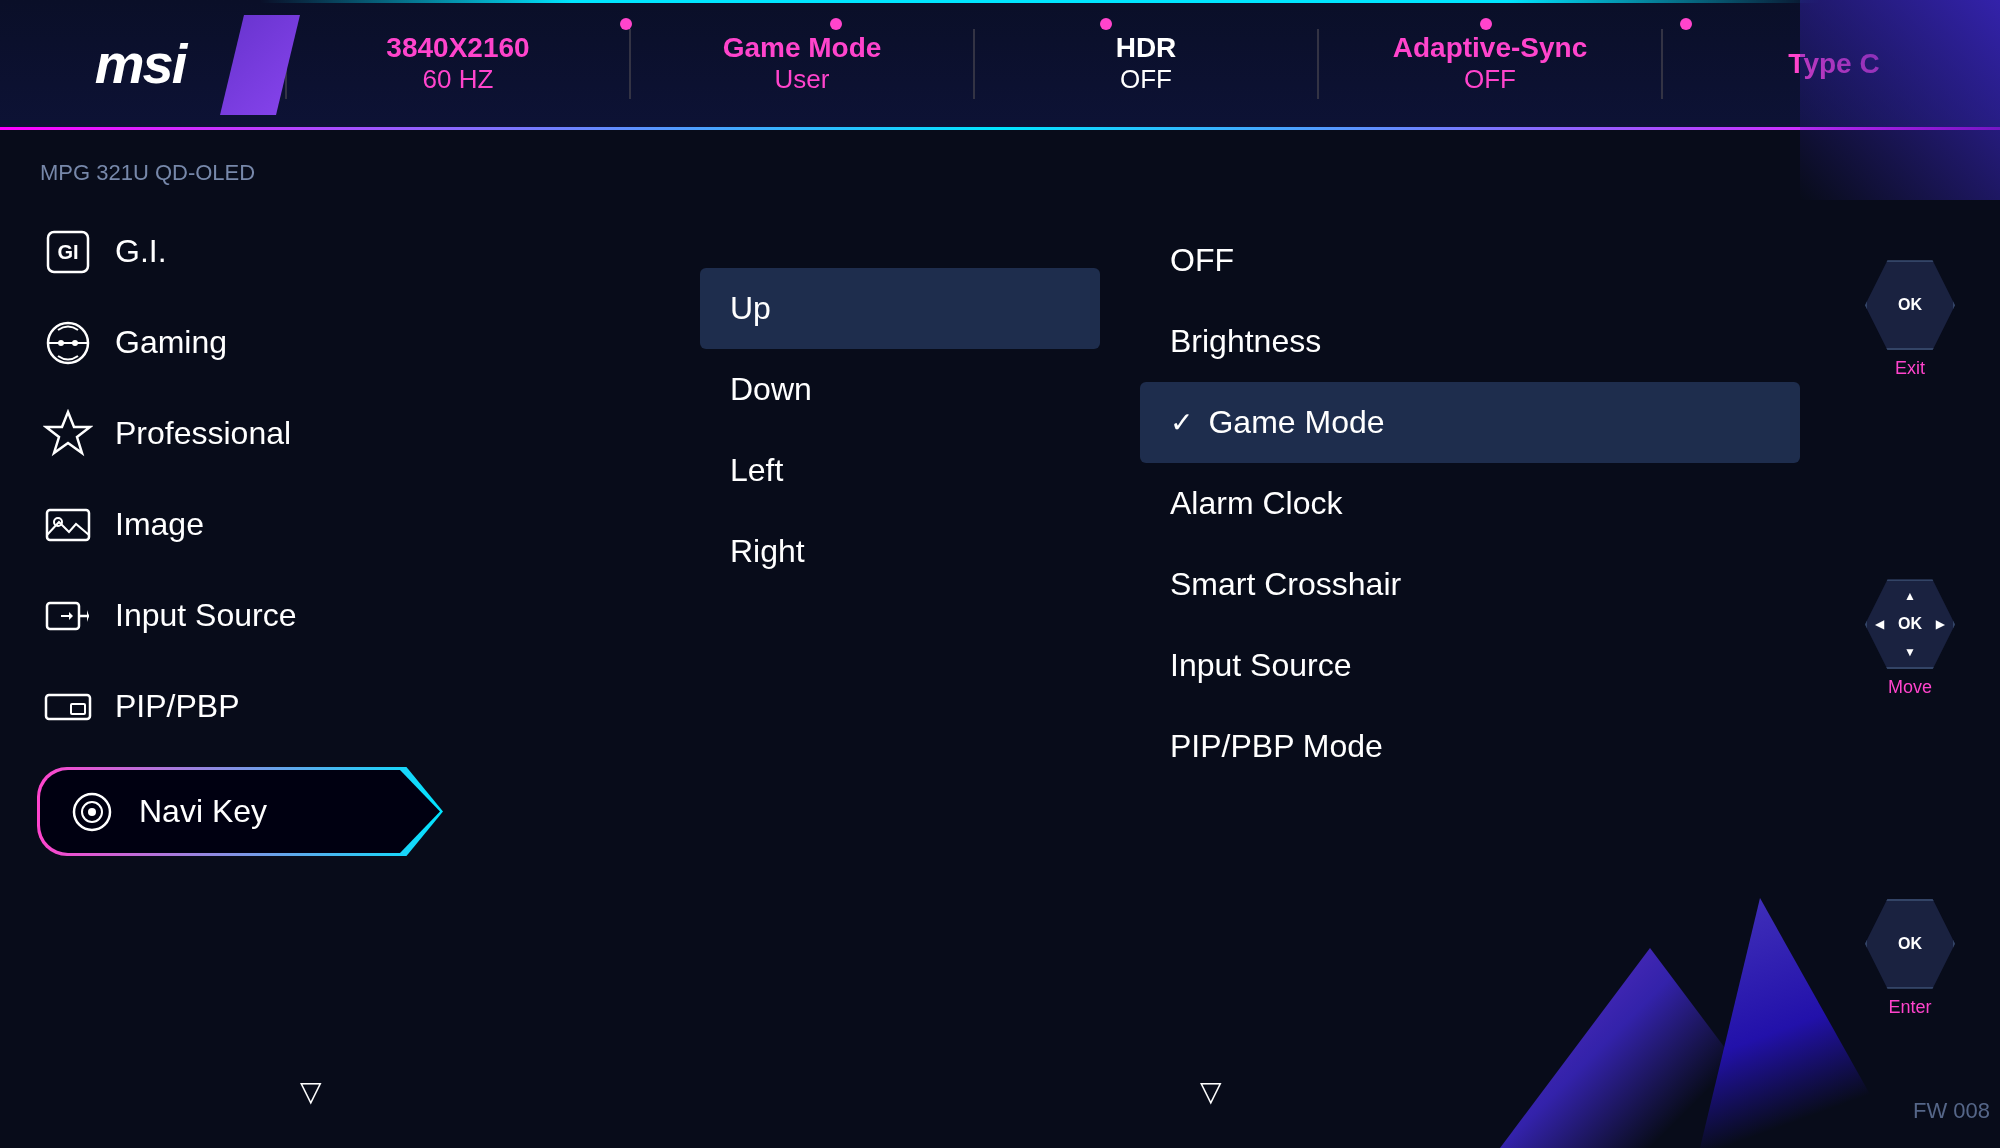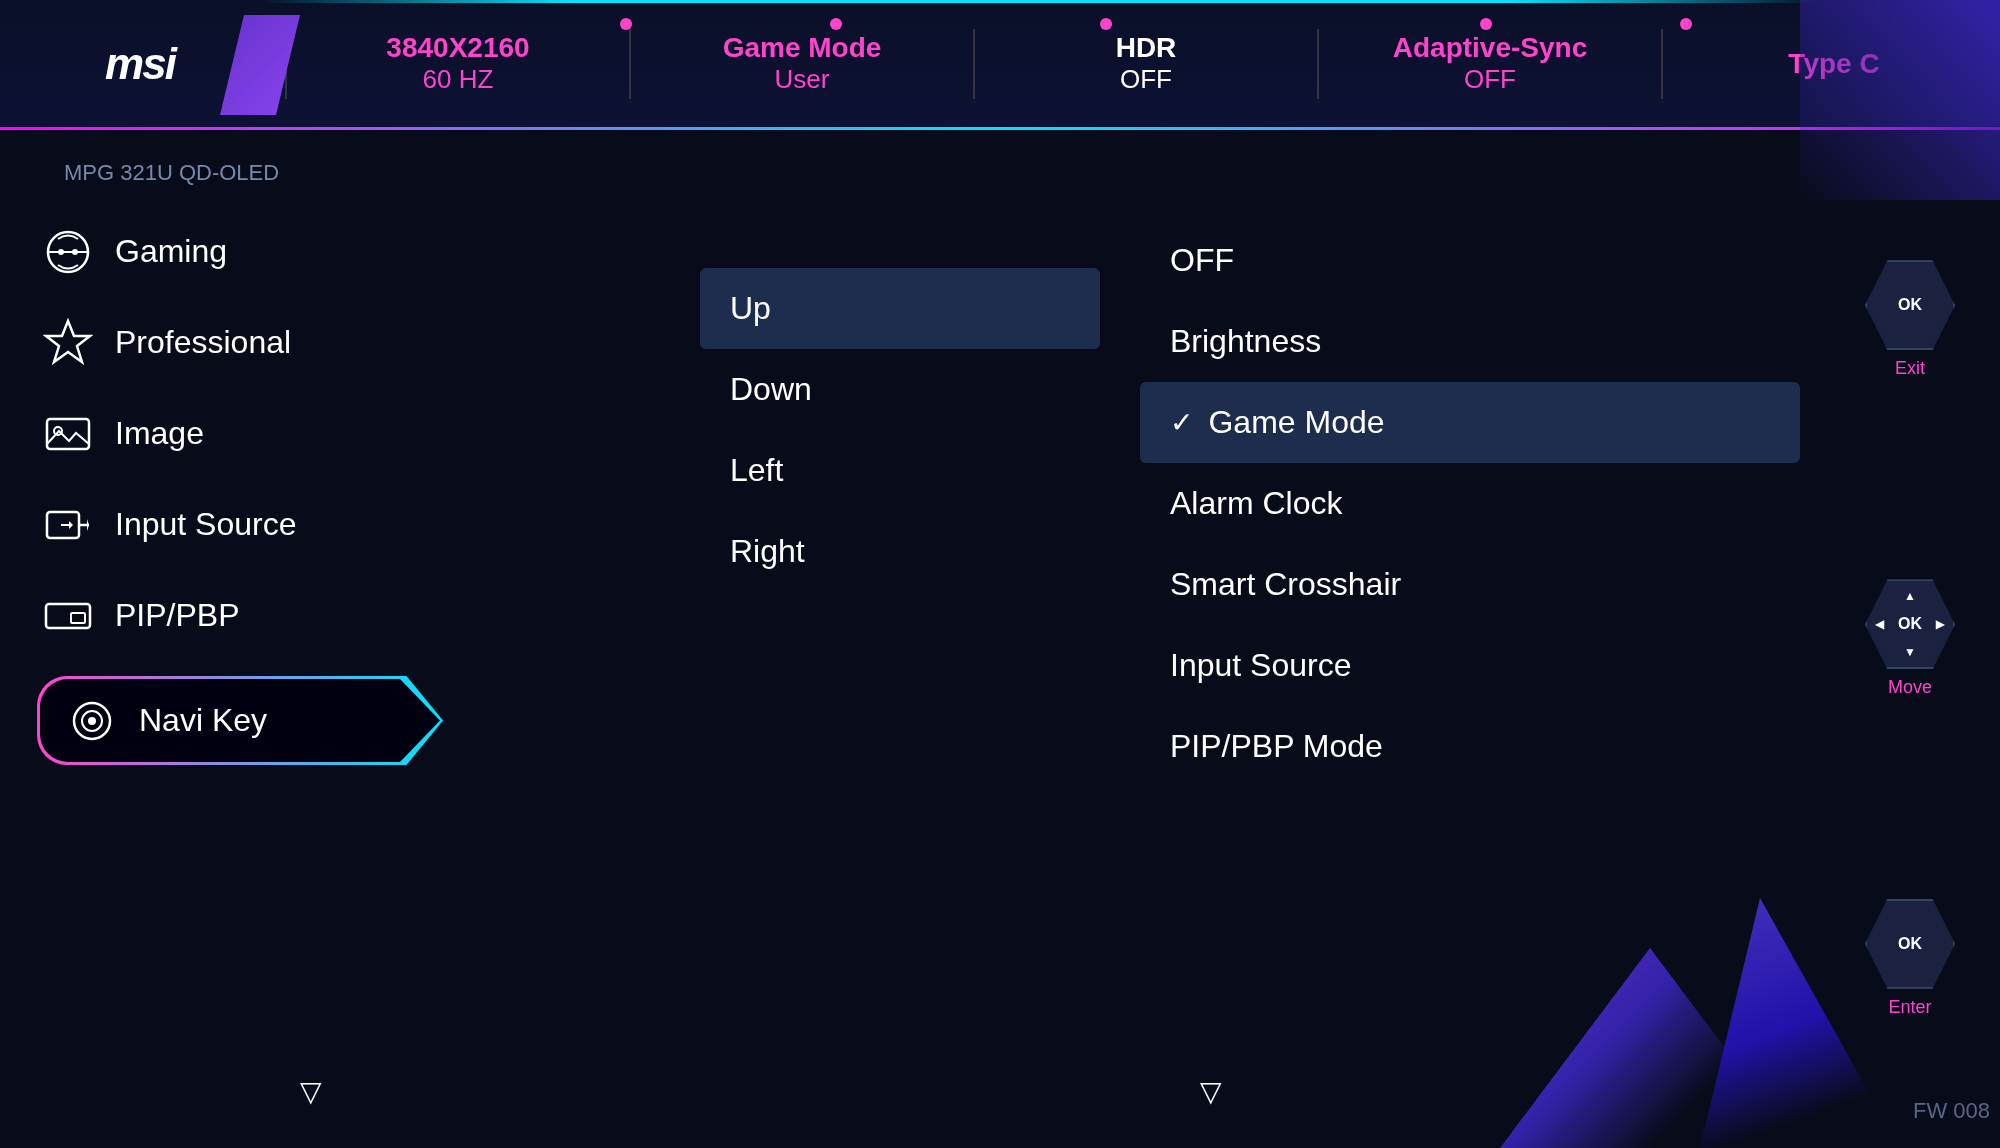--- a/index.html
+++ b/index.html
@@ -39,21 +39,21 @@
       width: 280px;
       height: 100%;
       display: flex;
       align-items: center;
       justify-content: center;
       position: relative;
       flex-shrink: 0;
     }
 
     .msi-logo-text {
-      font-size: 44px;
+      font-size: 56px;
       font-weight: 900;
       color: white;
       font-style: italic;
       letter-spacing: -2px;
     }
 
     .logo-decor {
       position: absolute;
       right: -20px;
       top: 15px;
@@ -105,21 +105,21 @@
       width: 680px;
       height: 100%;
       padding: 30px 0;
       position: relative;
       flex-shrink: 0;
     }
 
     .monitor-label {
       color: #7788aa;
       font-size: 22px;
-      padding: 0 0 20px 64px;
+      padding: 0 0 20px 40px;
     }
 
     .menu-item {
       display: flex;
       align-items: center;
       padding: 18px 30px 18px 40px;
       cursor: pointer;
       position: relative;
     }
 
@@ -341,20 +341,31 @@
   </div>
 
   <div class="decor-top-right"></div>
 </div>
 
 <div class="main">
 
   <div class="sidebar">
     <div class="monitor-label">MPG 321U QD-OLED</div>
 
+    <div class="menu-item">
+      <div class="item-container">
+        <div class="menu-icon">
+          <svg width="50" height="50" viewBox="0 0 50 50">
+            <rect x="5" y="5" width="40" height="40" rx="6" fill="none" stroke="white" stroke-width="2.5"></rect>
+            <text x="25" y="32" text-anchor="middle" fill="white" font-size="20" font-weight="bold">GI</text>
+          </svg>
+        </div>
+        <span class="menu-label">G.I.</span>
+      </div>
+    </div>
 
     <div class="menu-item">
       <div class="item-container">
         <div class="menu-icon">
           <svg width="50" height="50" viewBox="0 0 50 50">
             <circle cx="25" cy="25" r="20" fill="none" stroke="white" stroke-width="2.5"></circle>
             <circle cx="18" cy="25" r="3" fill="white"></circle>
             <circle cx="32" cy="25" r="3" fill="white"></circle>
             <line x1="5" y1="25" x2="45" y2="25" stroke="white" stroke-width="2"></line>
             <path d="M 15 12 Q 25 5 35 12" fill="none" stroke="white" stroke-width="2"></path>

